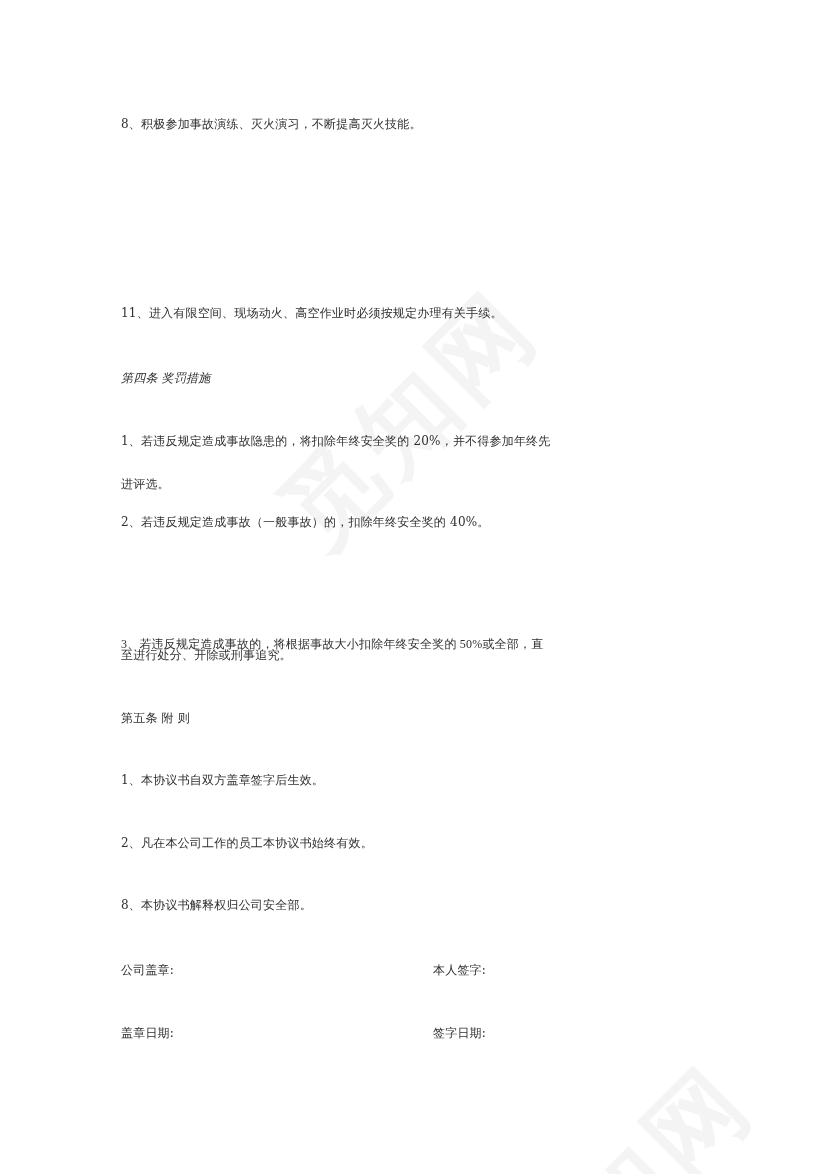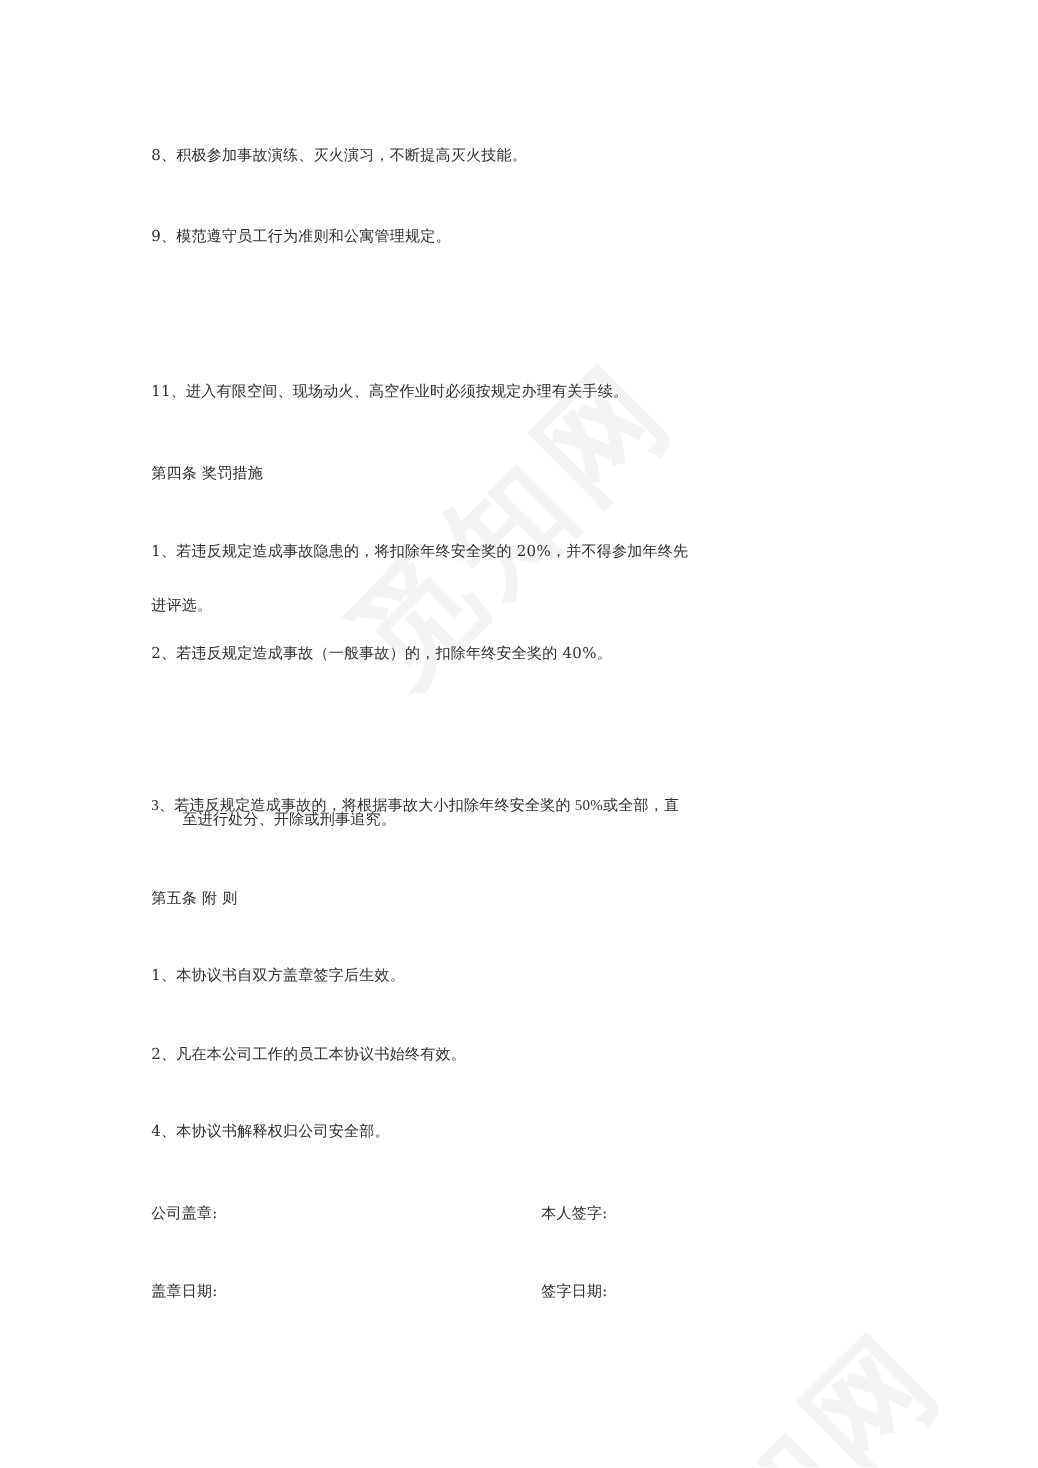--- a/index.html
+++ b/index.html
@@ -55,42 +55,39 @@
 <body>
 
 <div class="page">
 
   <div class="watermark wm1">觅知网</div>
   <div class="watermark wm2">觅知网</div>
 
   <div class="line" style="top:113px;">
     <span>8、</span><span>积极参加事故演练、灭火演习，不断提高灭火技能。</span>
   </div>
-  <div class="line" style="top:178px;">
-    <span>9、</span><span>模范遵守员工行为准则和公寓管理规定。</span>
-  </div>
   <div class="line" style="top:302px;">
     <span>11、</span><span>进入有限空间、现场动火、高空作业时必须按规定办理有关手续。</span>
   </div>
 
-  <div class="line" style="top:367px;">第四条  奖罚措施</div>
+  <div class="line" style="top:367px;font-style:italic;">第四条  奖罚措施</div>
 
   <div class="line" style="top:430px;">1、若违反规定造成事故隐患的，将扣除年终安全奖的 20%，并不得参加年终先</div>
   <div class="line" style="top:473px;">进评选。</div>
 
   <div class="line" style="top:511px;">2、若违反规定造成事故（一般事故）的，扣除年终安全奖的 40%。</div>
 
   <div class="line" style="top:633px;font-family:Liberation Serif, serif;">3、若违反规定造成事故的，将根据事故大小扣除年终安全奖的 50%或全部，直</div>
-  <div class="line" style="top:644px;margin-left:25px;">至进行处分、开除或刑事追究。</div>
+  <div class="line" style="top:644px;">至进行处分、开除或刑事追究。</div>
 
   <div class="line" style="top:707px;">第五条  附 则</div>
 
   <div class="line" style="top:769px;">1、本协议书自双方盖章签字后生效。</div>
   <div class="line" style="top:832px;">2、凡在本公司工作的员工本协议书始终有效。</div>
-  <div class="line" style="top:894px;">4、本协议书解释权归公司安全部。</div>
+  <div class="line" style="top:894px;">8、本协议书解释权归公司安全部。</div>
 
   <div class="line" style="top:959px;">公司盖章:</div>
   <div class="line sig-right" style="top:959px;">本人签字:</div>
 
   <div class="line" style="top:1022px;">盖章日期:</div>
   <div class="line sig-right" style="top:1022px;">签字日期:</div>
 
 </div>
 
 </body></html>

